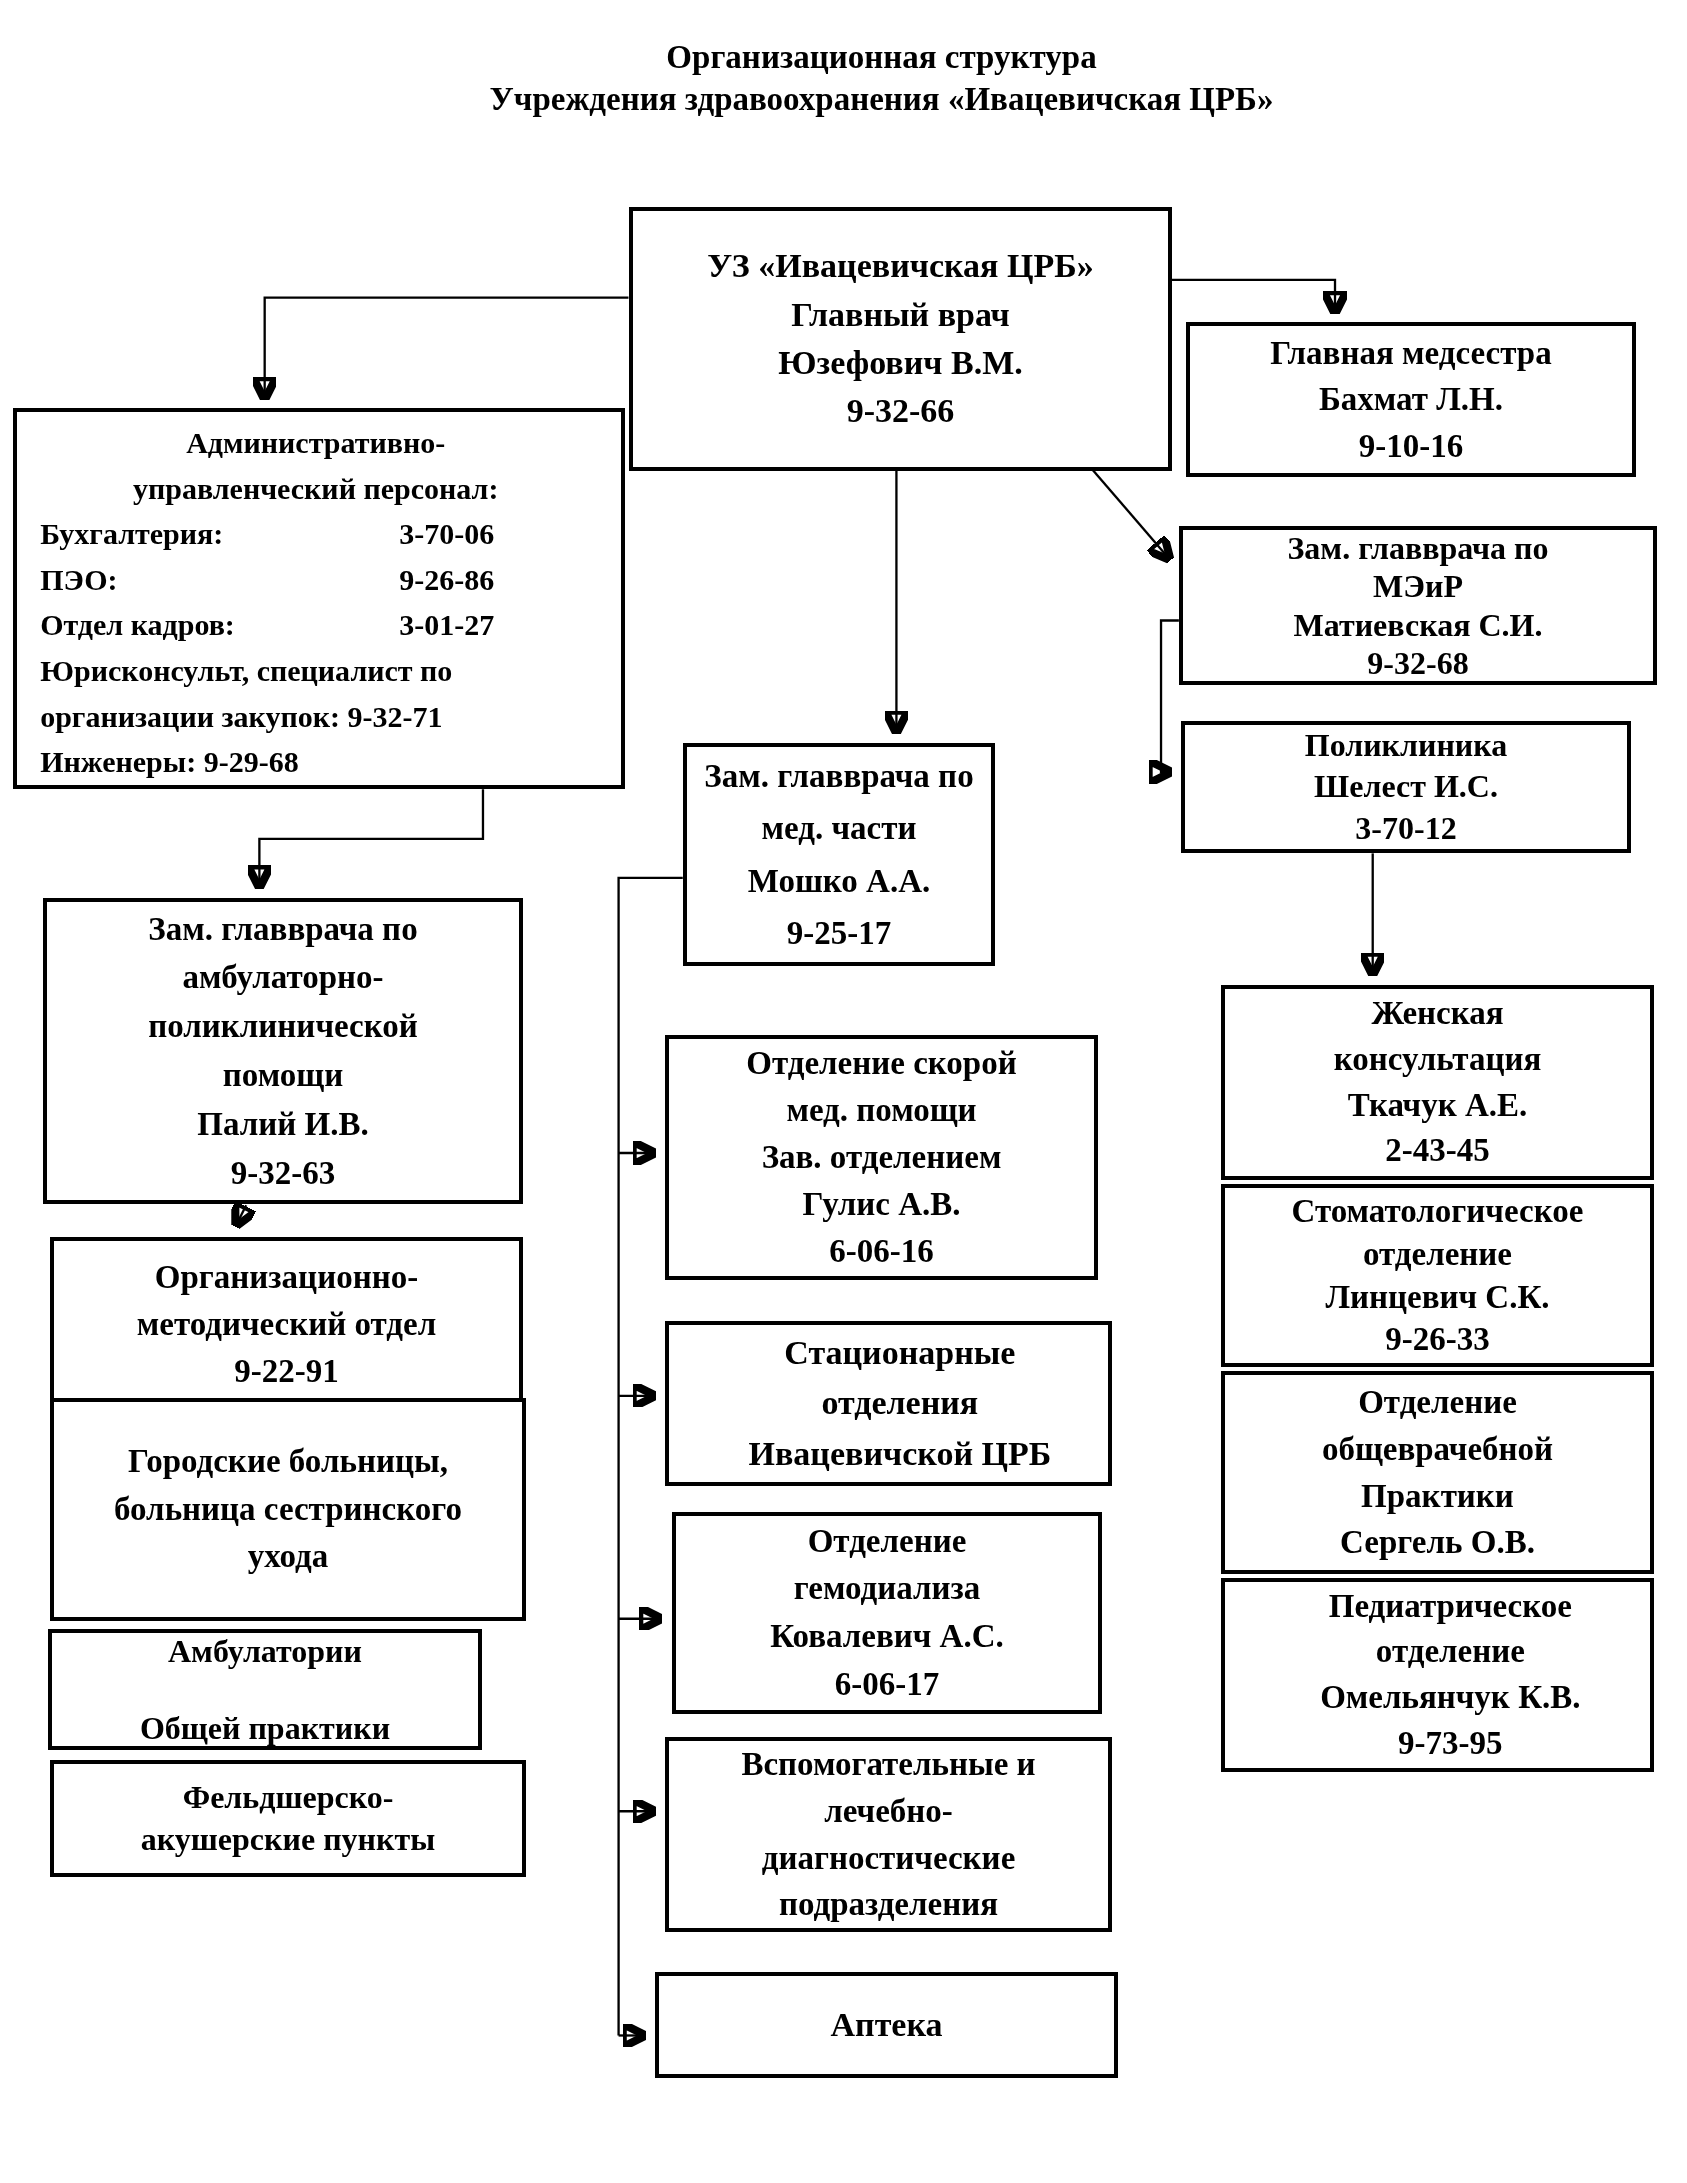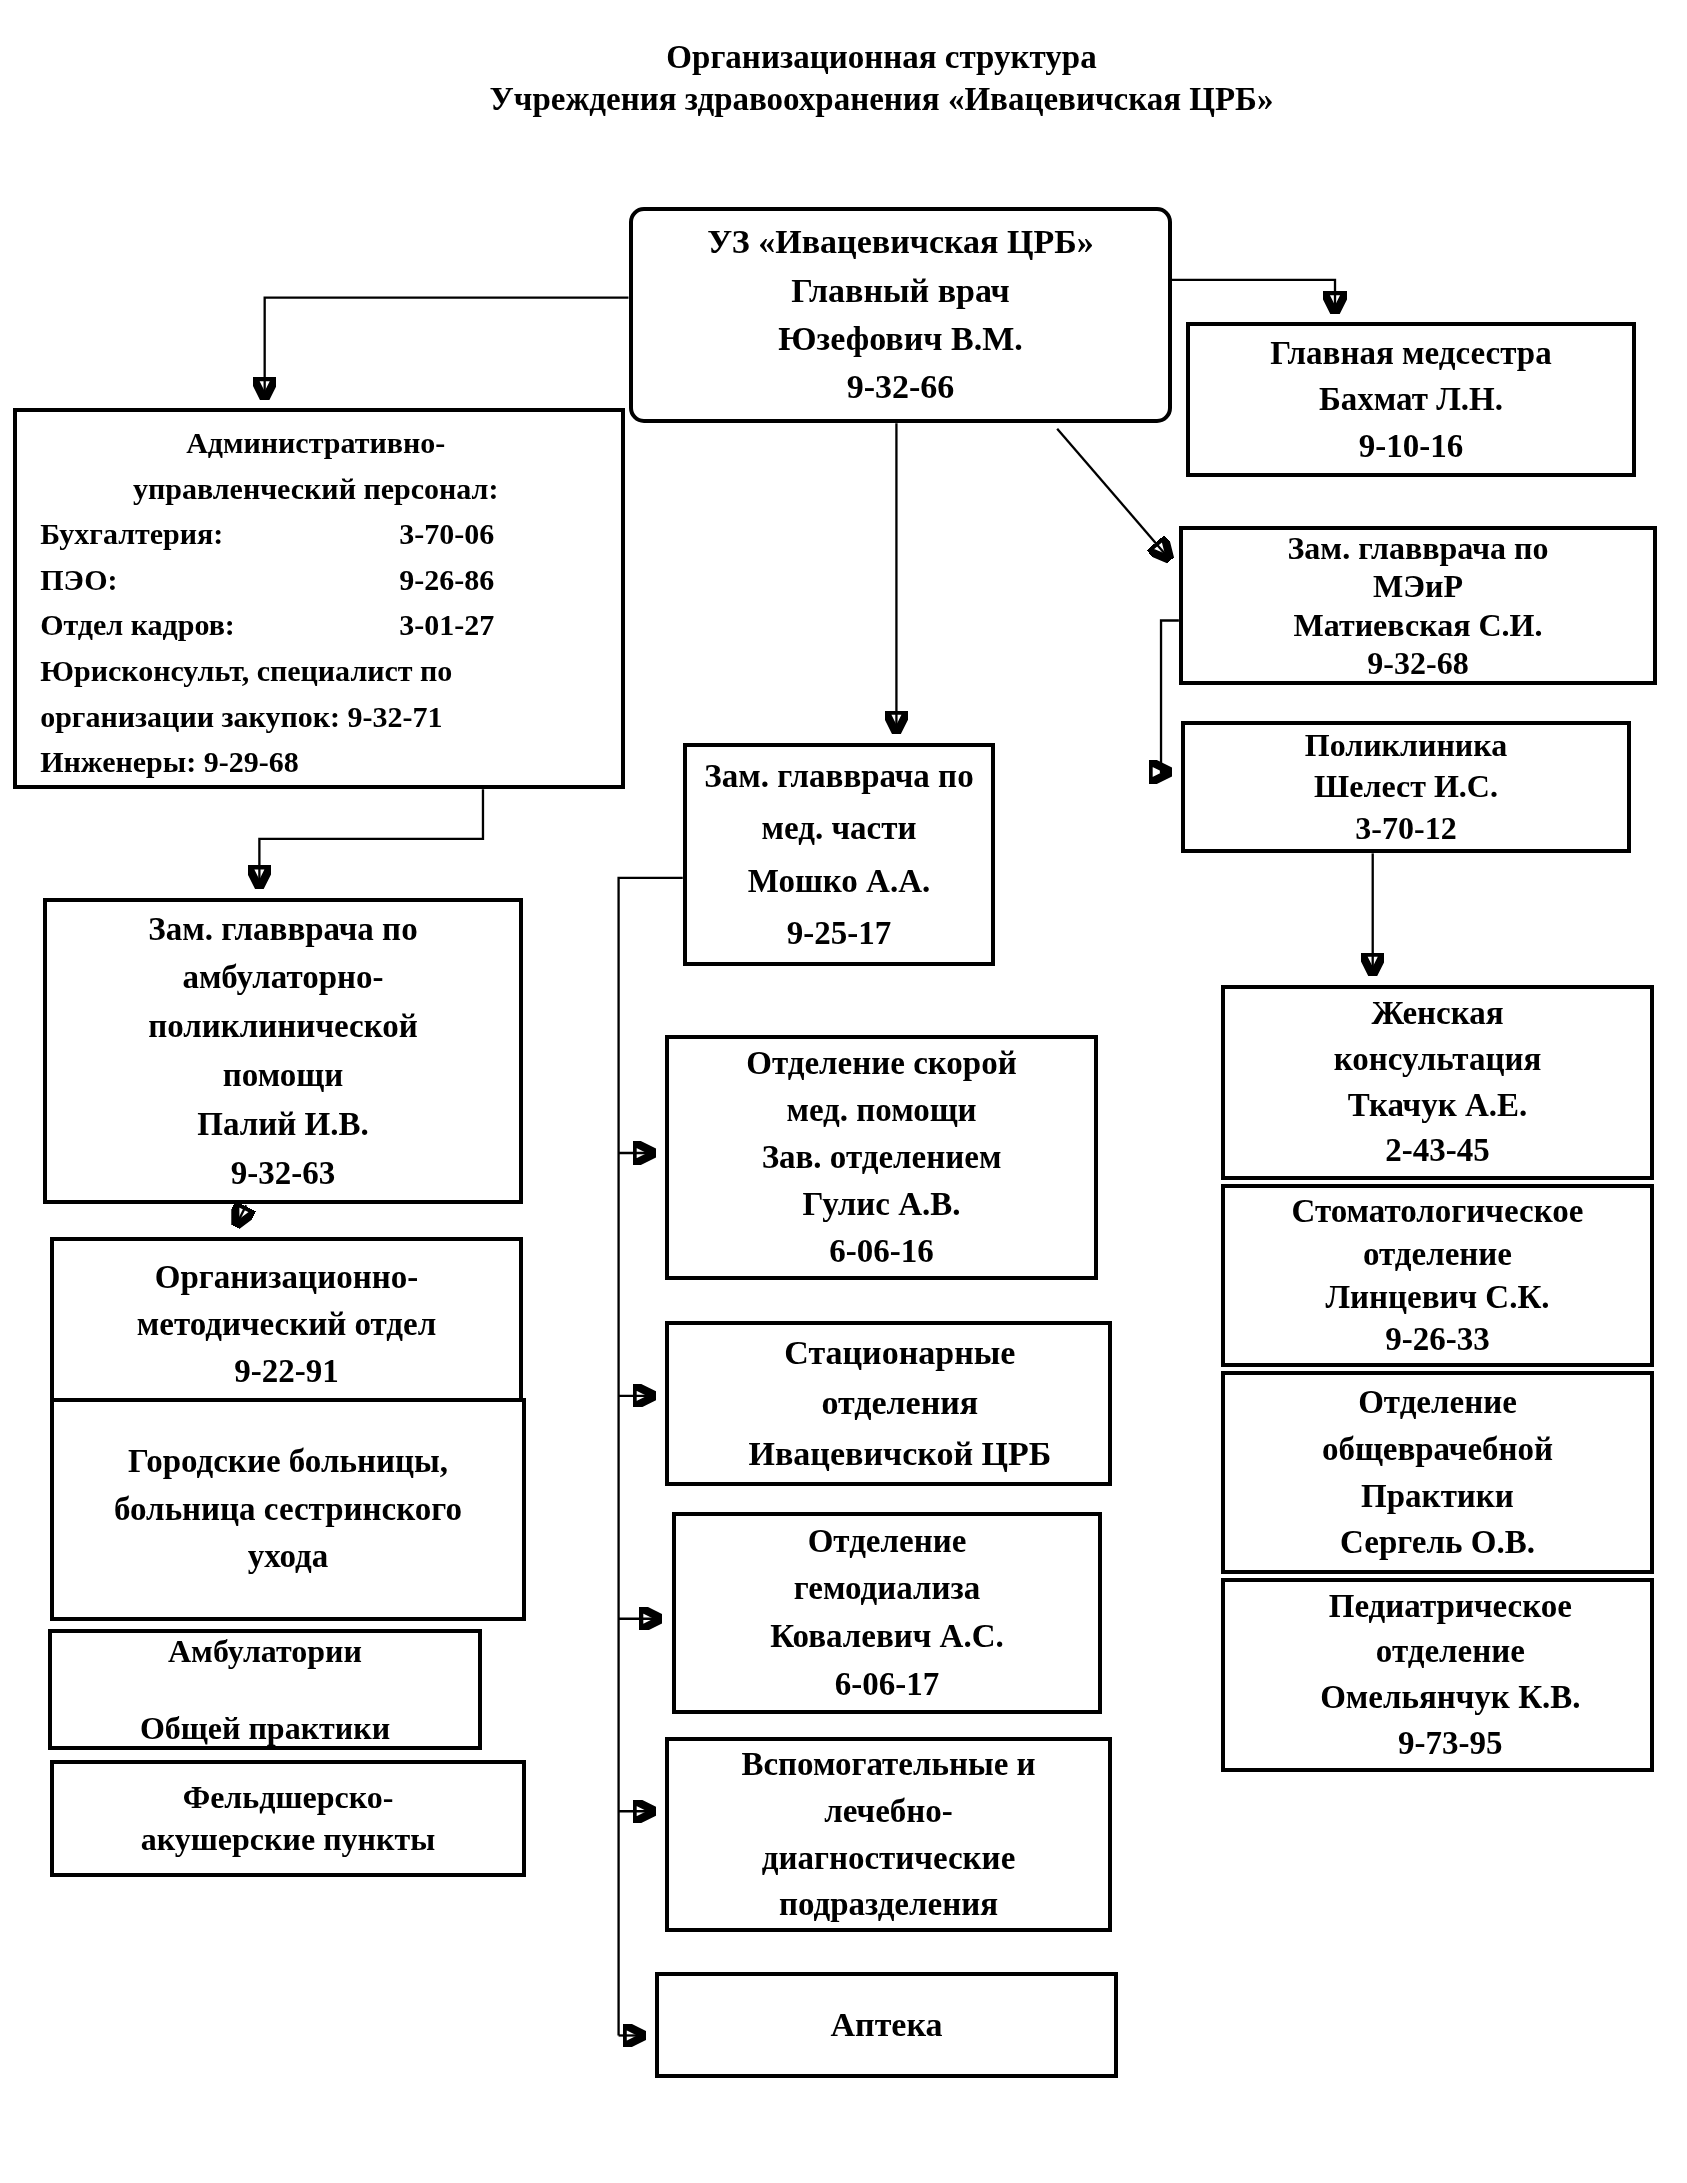--- a/index.html
+++ b/index.html
@@ -14,21 +14,21 @@
   }
   .wires{position:absolute;left:0;top:0;pointer-events:none;}
   .wires path{stroke:#000;stroke-width:3.5;fill:none;}
   .node{
     position:absolute;border:4px solid #000;background:#ffffff;
     display:flex;flex-direction:column;justify-content:center;align-items:center;
     text-align:center;font-size:33px;line-height:1.45;box-sizing:border-box;
     padding:2.6px 5.3px;
   }
   
-  #n-uz{left:629px;top:207px;width:543px;height:216px;font-size:34px;line-height:1.42;border-width:4.6px;border-radius:15px;}
+  #n-uz{left:629px;top:207px;width:543px;height:264px;font-size:34px;line-height:1.42;border-width:4.6px;}
   #n-medsestra{left:1186px;top:322px;width:450px;height:155px;line-height:1.4;border-width:4.6px;}
   #n-admin{left:13.2px;top:408px;width:612px;height:381px;font-size:30px;line-height:1.52;
            display:block;text-align:left;padding:8px 30px 12px 23px;border-width:4.6px;}
   #n-meir{left:1179px;top:526px;width:478px;height:159px;font-size:32px;line-height:1.2;border-width:4.6px;}
   #n-poliklinika{left:1181px;top:721px;width:450px;height:132px;font-size:32px;line-height:1.3;}
   #n-moshko{left:683px;top:743px;width:312px;height:223px;line-height:1.58;border-width:4.6px;}
   #n-paliy{left:43px;top:898px;width:480px;height:306px;line-height:1.48;border-width:4.6px;}
   #n-omo{left:50px;top:1237px;width:473px;height:175px;line-height:1.42;border-width:4.6px;}
   #n-gorbolnicy{left:50px;top:1398px;width:476px;height:223px;line-height:1.45;}
   #n-ambulatorii{left:48px;top:1629px;width:434px;height:121px;font-size:32px;line-height:1.2;}

